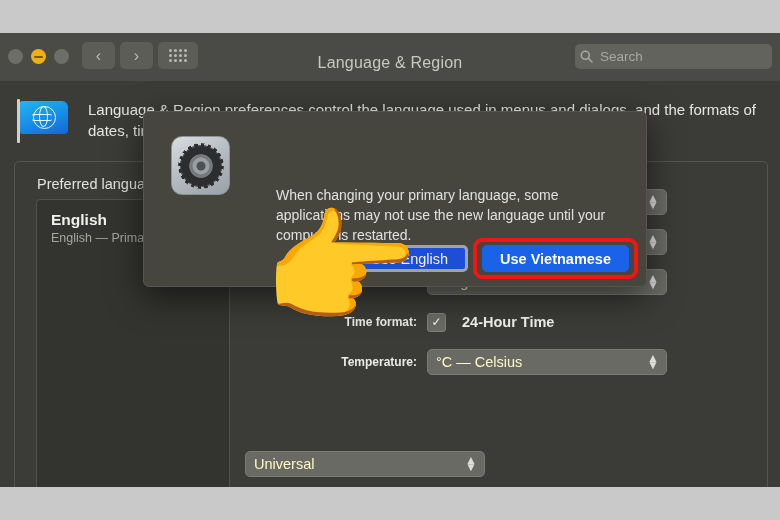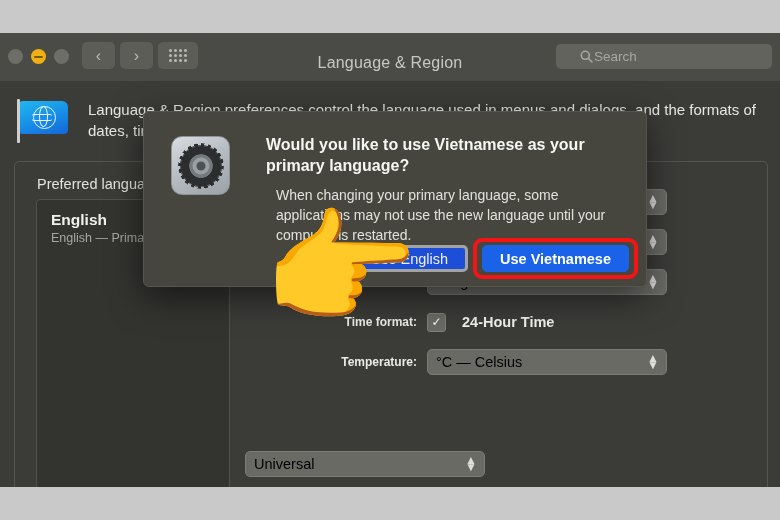--- a/index.html
+++ b/index.html
@@ -114,22 +114,22 @@
     pointer-events: none;
   }
   .searchbox {
     position: absolute;
     right: 8px; top: 11px;
     width: 192px; height: 25px;
     background: #63635e;
     border-radius: 5px;
     display: flex;
     align-items: center;
-    padding-left: 24px;
-    gap: 1px;
+    padding-left: 5px;
+    gap: 7px;
     margin-left: 48px;
   }
   .search-ph {
     font-size: 13.5px;
     color: #a8a8a3;
   }
 
   
   .content {
     position: absolute;
@@ -268,21 +268,21 @@
     border: 1px solid #7b7b76;
     border-radius: 5px;
     display: flex;
     align-items: center;
     padding: 0 8px;
     position: relative;
     box-sizing: border-box;
   }
   .popup-value {
     font-size: 14.5px;
-    color: #000000;
+    color: #fef9c3;
   }
   .stepper {
     position: absolute;
     right: 7px; top: 50%;
     transform: translateY(-50%);
     display: flex;
     flex-direction: column;
     line-height: 0.62;
     font-size: 12px;
     color: #dedeD9;
@@ -566,21 +566,20 @@
       </div>
     </div>
   </div>
 
   <div class="sheet">
     <div class="sheet-icon">
       <div class="gear">
           <div class="gear-teeth"></div>
         </div>
     </div>
-    <div class="sheet-head">Would you like to use Vietnamese as your primary language?</div>
     <div class="sheet-body">When changing your primary language, some applications may not use the new language until your computer is restarted.</div>
     <div class="sheet-buttons">
       <div class="btn btn-secondary">Use English</div>
       <div class="btn-wrap">
         <div class="btn btn-primary">Use Vietnamese</div>
         <div class="highlight-ring"></div>
       </div>
     </div>
   </div>
 

